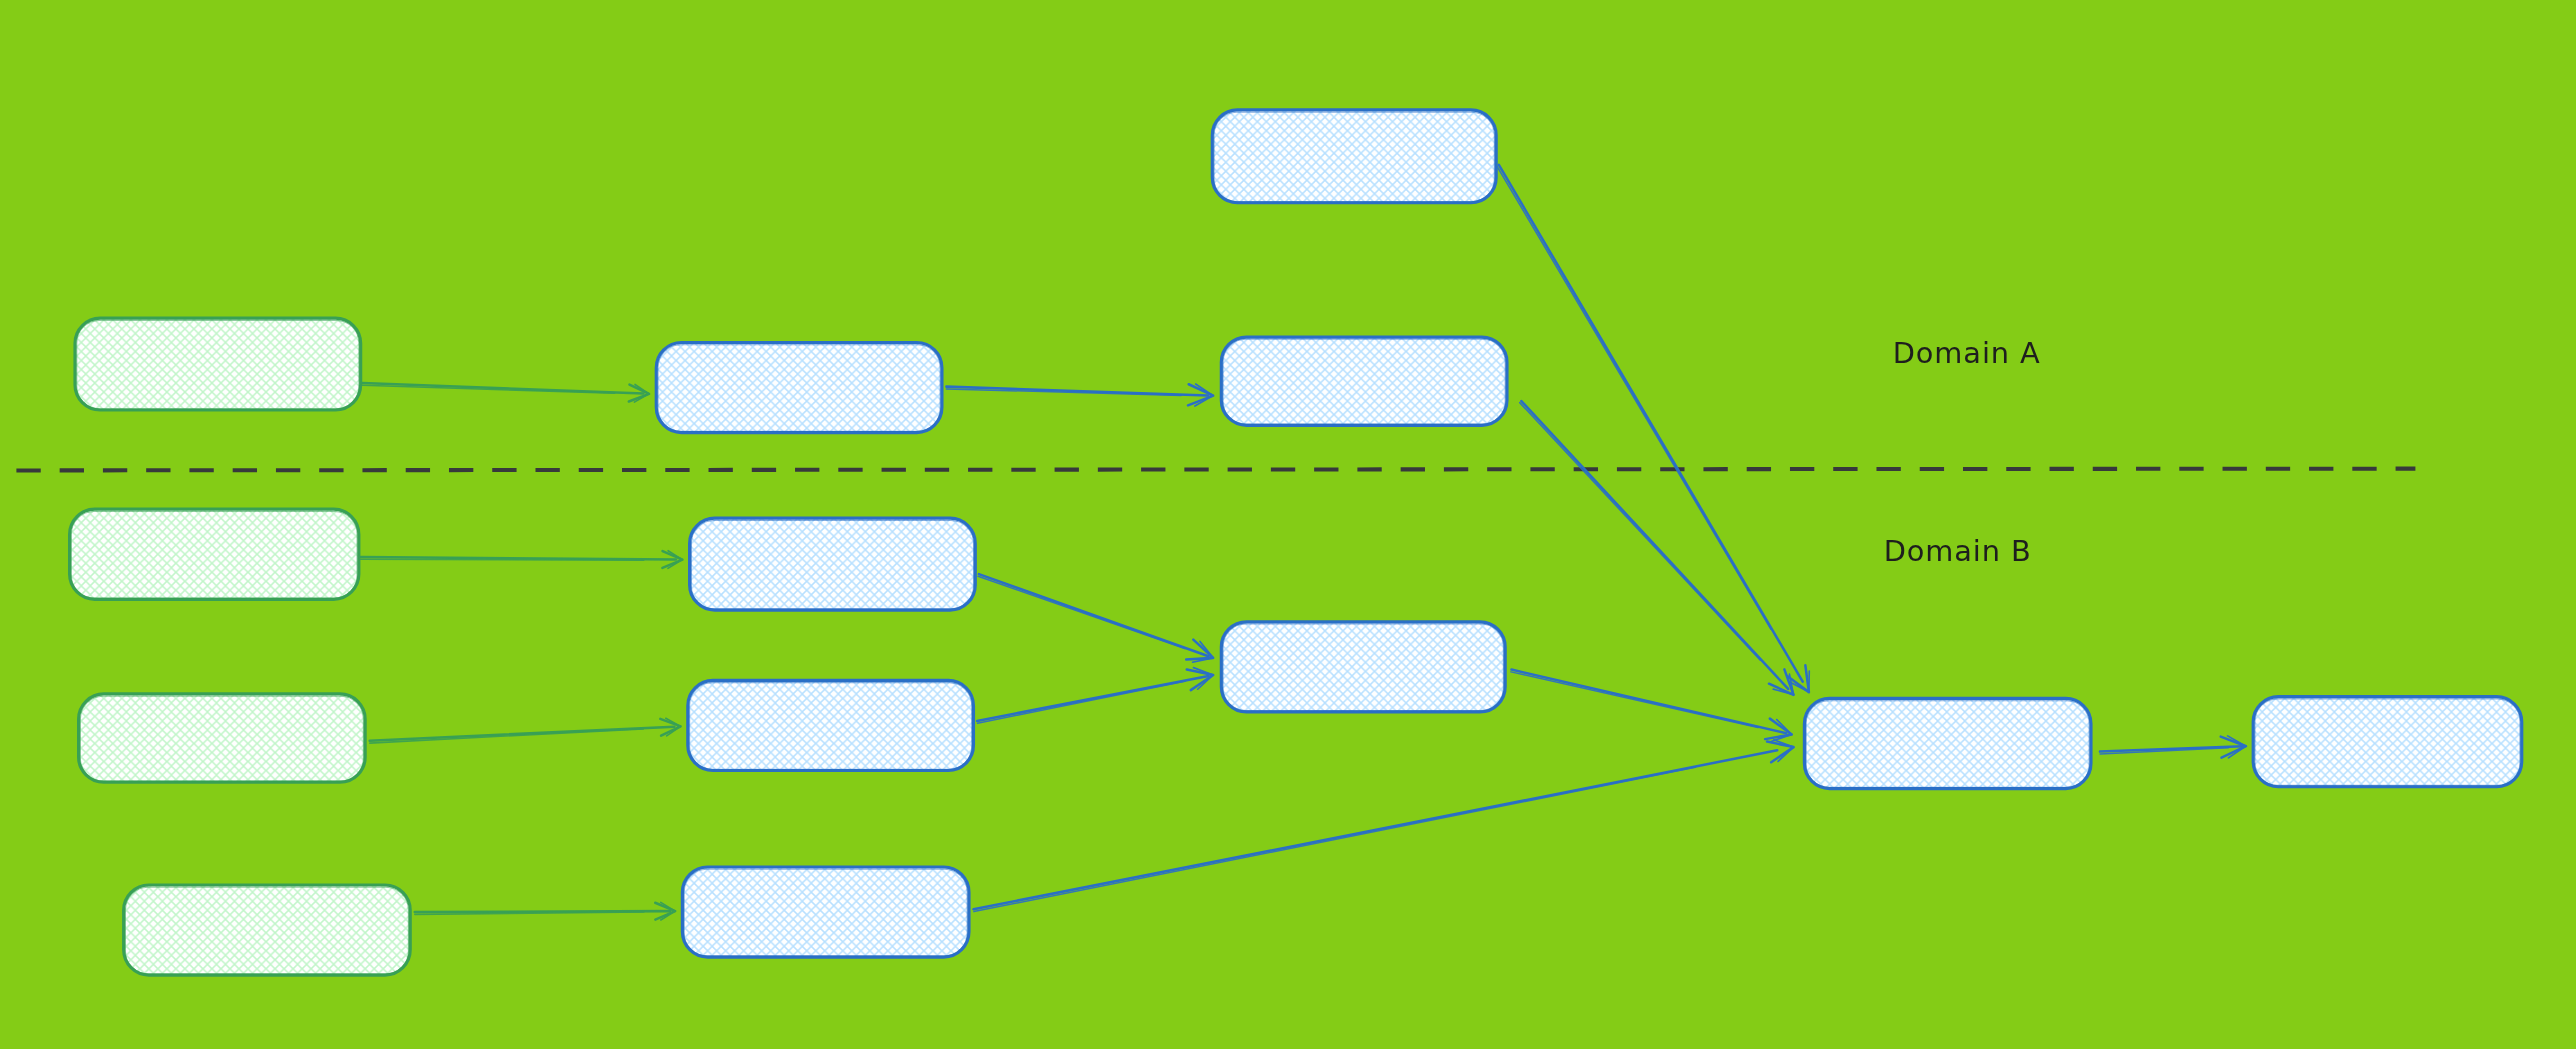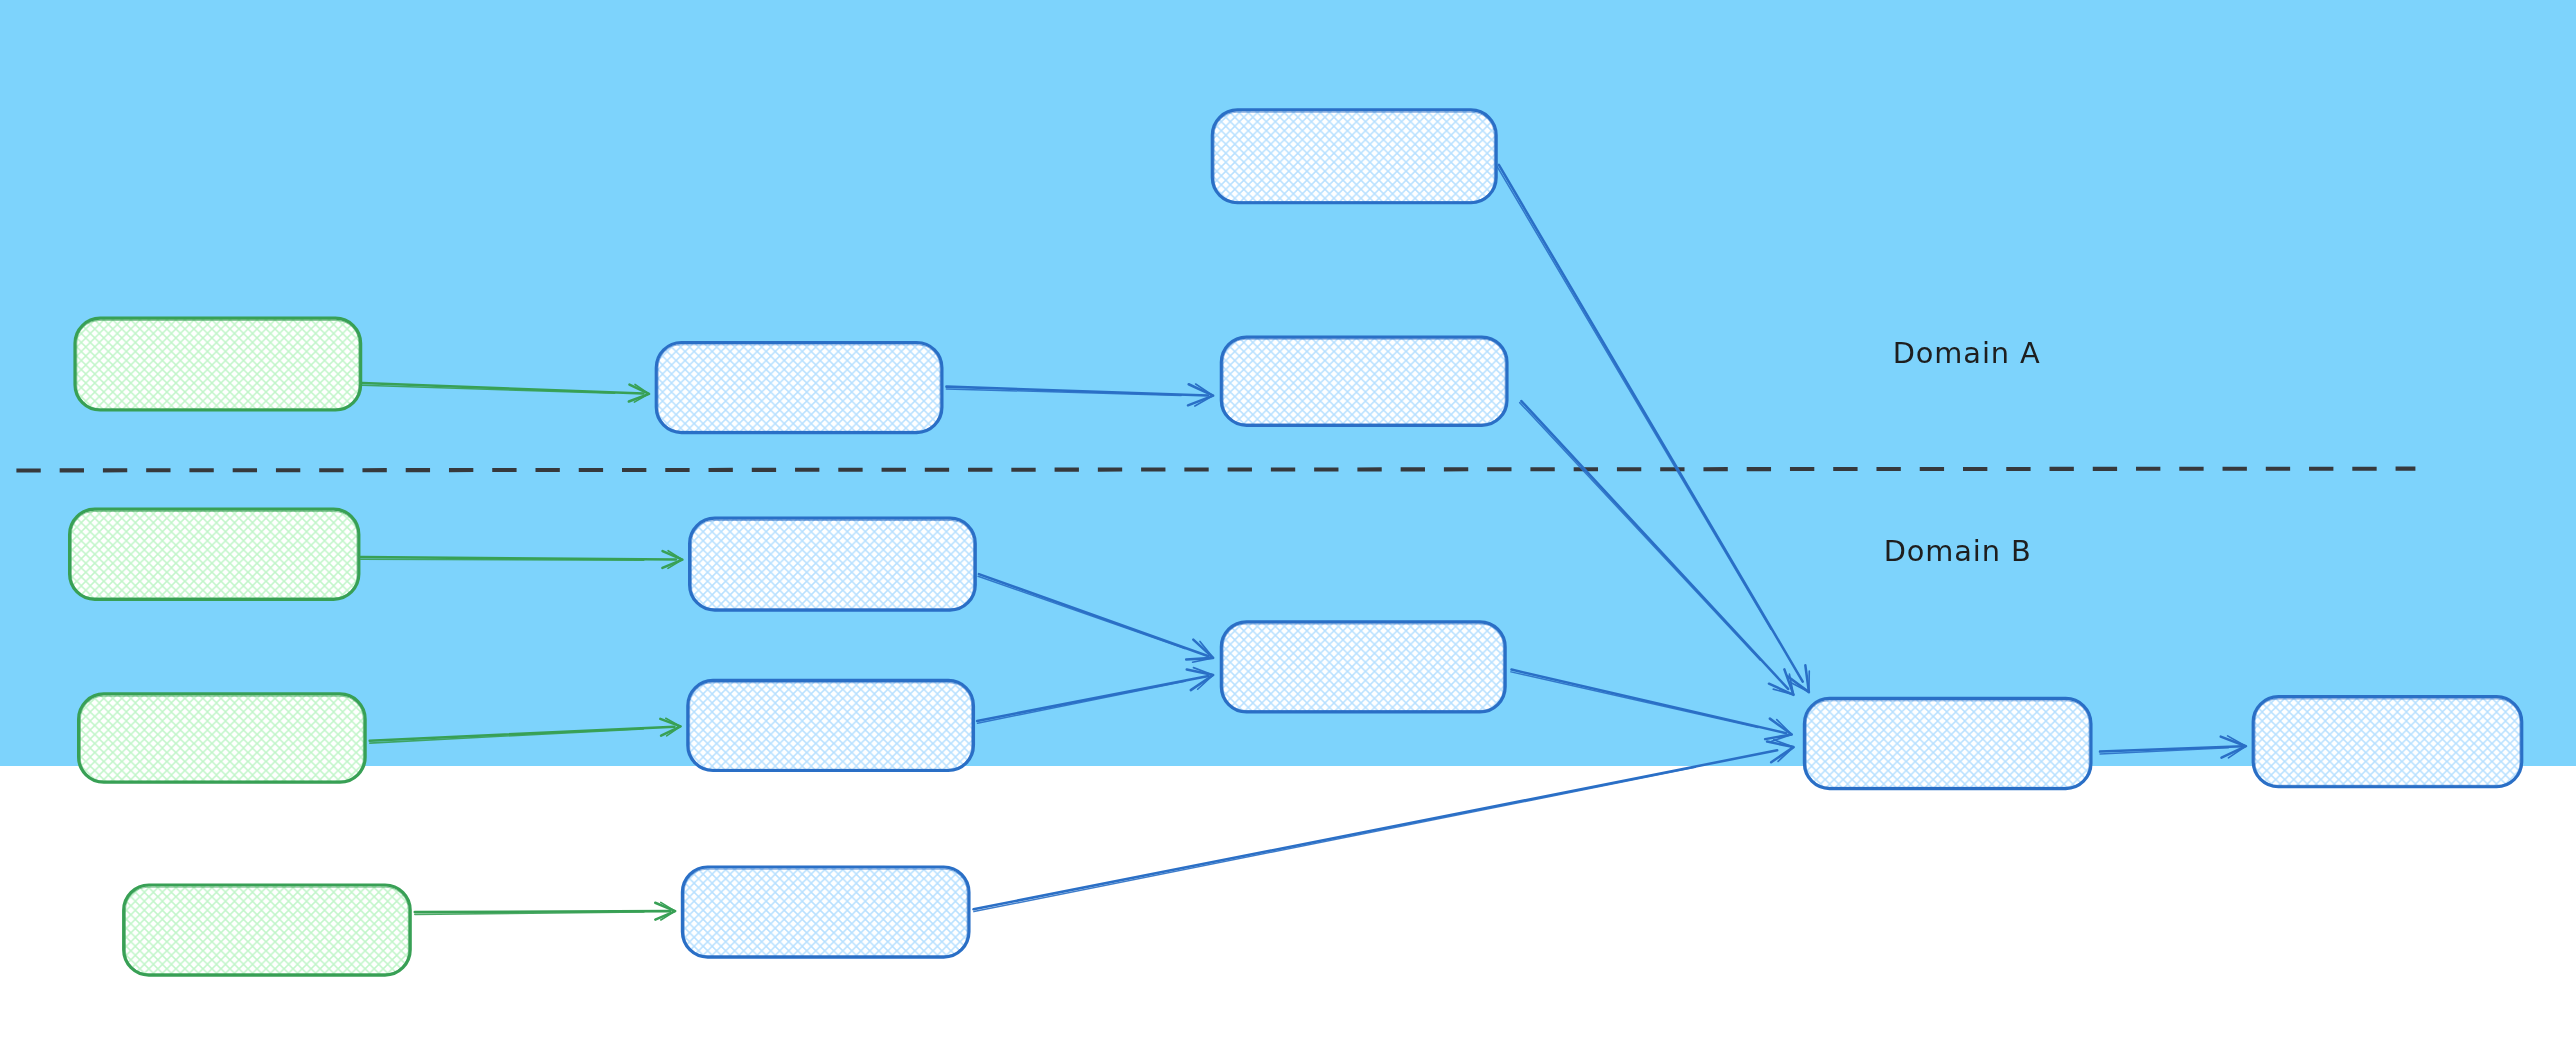--- a/index.html
+++ b/index.html
@@ -7,22 +7,22 @@
     padding: 0;
     background: #ffffff;
     width: 2576px;
     height: 1049px;
     overflow: hidden;
     font-family: "DejaVu Sans", sans-serif;
   }
   .canvas-wrap {
     position: relative;
     width: 2576px;
-    height: 766px;
-    background: #7dd3fc;
+    height: 1049px;
+    background: #84cc16;
   }
   svg text {
     font-family: "DejaVu Sans", sans-serif;
     letter-spacing: 1px;
   }
 </style>
 </head>
 <body>
 
 <div class="canvas-wrap">

